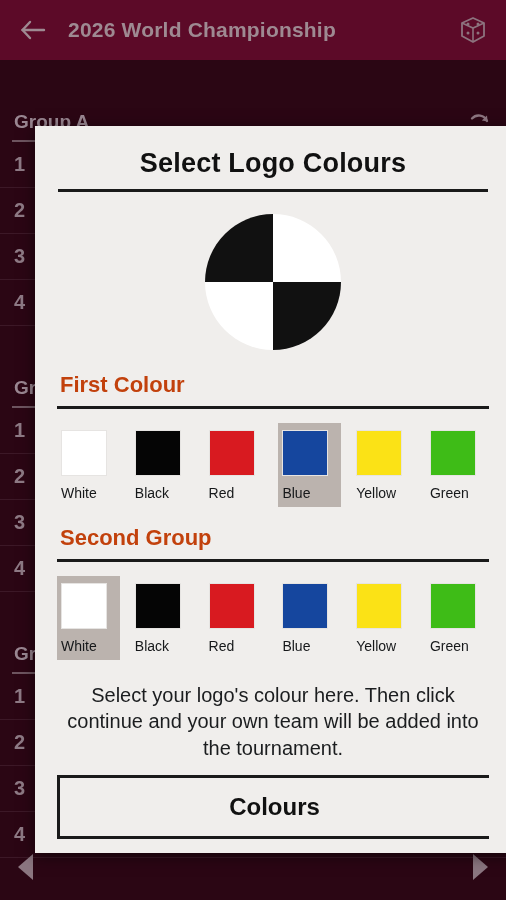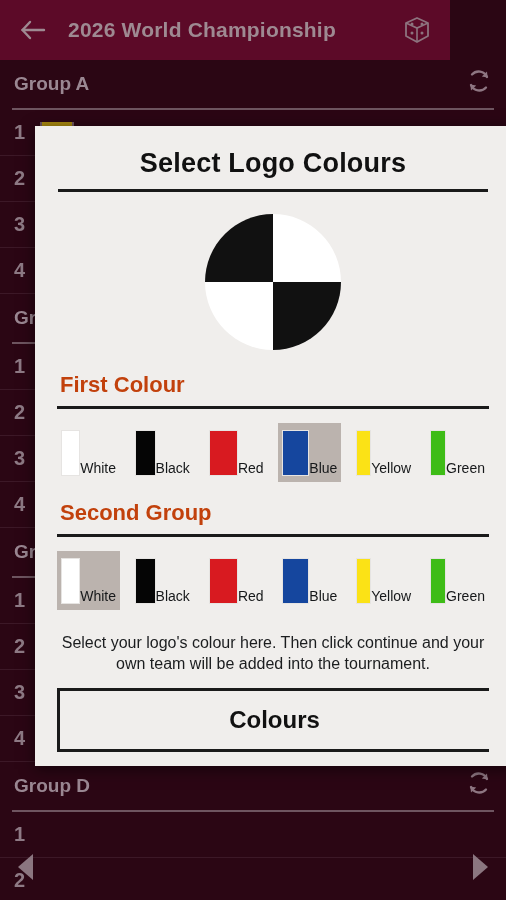--- a/index.html
+++ b/index.html
@@ -17,21 +17,21 @@
     width: 506px;
     height: 900px;
     background: #2B0614;
     overflow: hidden;
   }
 
   
   .appbar {
     position: absolute;
     top: 0; left: 0;
-    width: 450px;
+    width: 506px;
     height: 60px;
     background: #5C0A28;
     display: flex;
     align-items: center;
     padding: 0 16px;
     z-index: 2;
   }
   .back-arrow {
     width: 34px; height: 34px;
     display: flex; align-items: center; justify-content: center;
@@ -56,24 +56,25 @@
   
   .bg-list {
     position: absolute;
     top: 60px; left: 0;
     width: 506px;
     height: 840px;
     z-index: 1;
   }
   .group-header {
     position: relative;
-    height: 48px;
+    height: 36px;
     display: flex;
     align-items: center;
     padding: 0 14px;
+    margin-top: 44px;
   }
   .group-title {
     font-size: 19px;
     font-weight: bold;
     color: #9A8792;
     white-space: nowrap;
   }
   .group-refresh {
     position: absolute;
     right: 14px;
@@ -187,39 +188,40 @@
   .swatch-row {
     display: flex;
     justify-content: space-between;
     align-items: flex-start;
     padding-bottom: 16px;
   }
   .swatch {
     width: 63px;
     padding: 7px 4px 6px;
     display: flex;
-    align-items: flex-end;
+    flex-direction: column;
+    align-items: flex-start;
     background: transparent;
   }
   .swatch.selected { background: #BBB3AE; }
   .swatch-chip {
     width: 46px; height: 46px;
     border: 1px solid #E6E4E2;
   }
   .swatch-label {
     margin-top: 9px;
     font-size: 14px;
     color: #16181A;
     white-space: nowrap;
   }
 
   
   .dlg-desc {
     text-align: center;
-    font-size: 16px;
+    font-size: 20px;
     line-height: 1.32;
     color: #1B1D1F;
     padding: 6px 4px 14px;
   }
 
   
   .btn-rule {
     height: 3px;
     background: #1A1A1A;
   }

